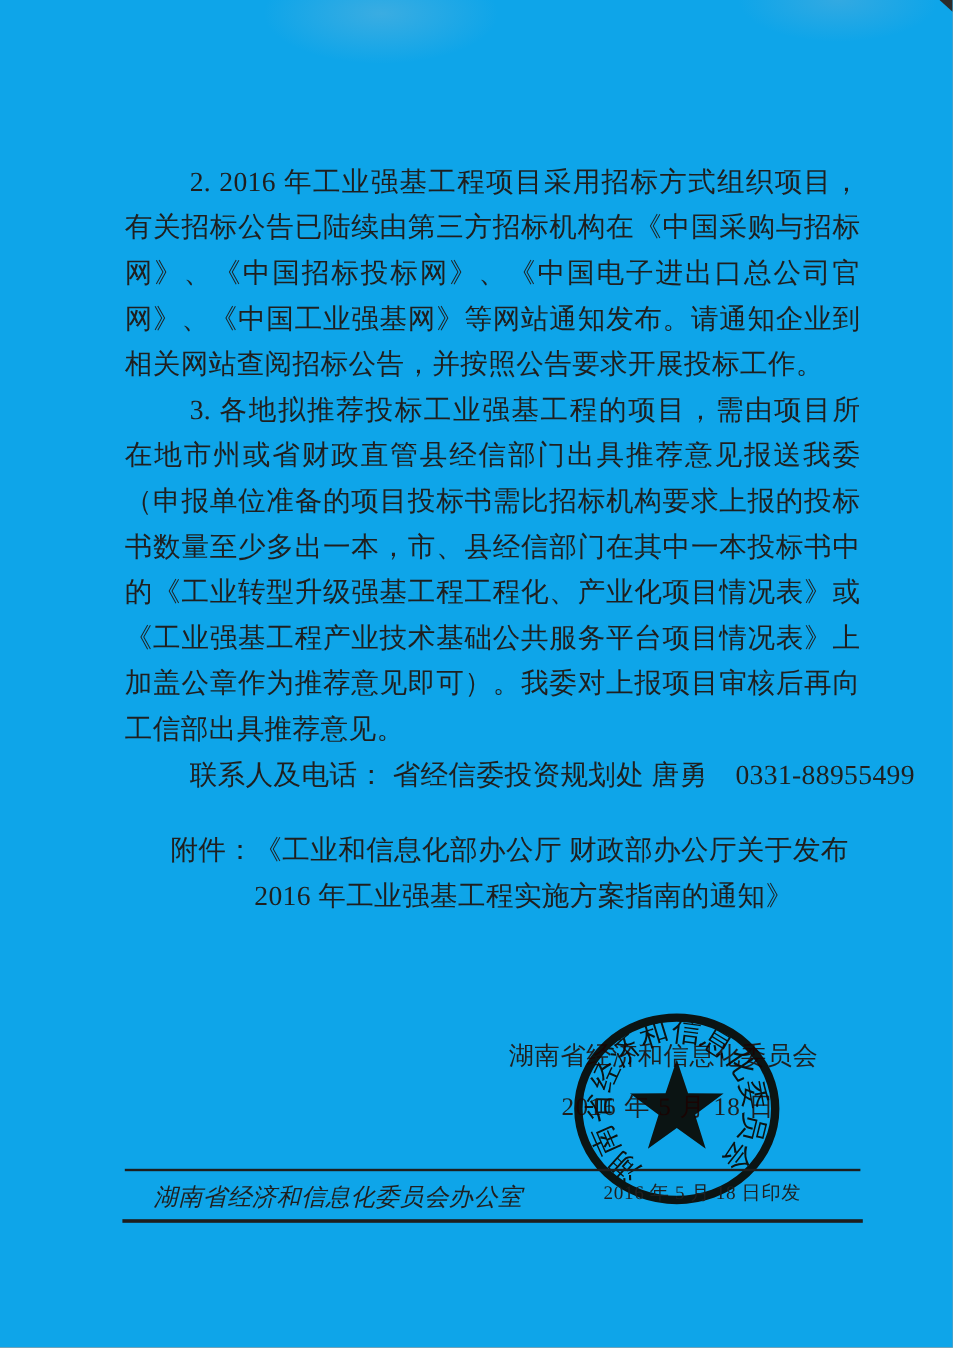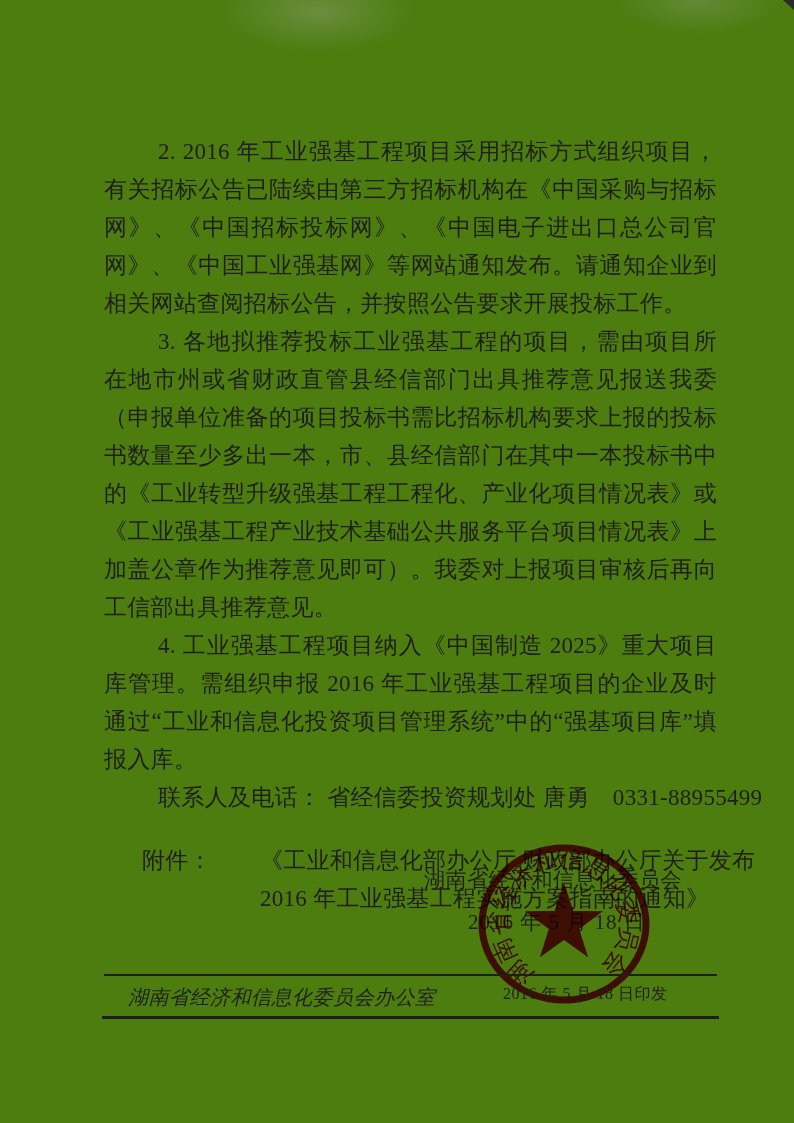--- a/index.html
+++ b/index.html
@@ -1,20 +1,20 @@
 <!DOCTYPE html>
 <html><head>
 <meta charset="utf-8">
 <style>
   html,body{margin:0;padding:0;background:#9a9a9a;}
   .page{
     position:relative;
     width:794px;height:1123px;
     margin:0 auto;
-    background:#4d7c0f;
+    background:#0ea5e9;
     overflow:hidden;
     font-family:"Liberation Serif","DejaVu Serif",serif;
     color:#1f1f1f;
   }
   
   .page::before{
     content:"";position:absolute;inset:0;pointer-events:none;
     background:
       radial-gradient(140px 60px at 40% 1%, rgba(190,195,205,.25), transparent 70%),
       radial-gradient(120px 50px at 88% 0%, rgba(180,185,200,.22), transparent 70%);
@@ -29,21 +29,20 @@
     font-size:23px;line-height:38px;
     text-align:justify;
     letter-spacing:.3px;
   }
   .body-text p{margin:0;text-indent:2.35em;}
   .contact{margin:0;text-indent:1.65em;white-space:nowrap;}
   .attachment{
     display:flex;align-items:flex-start;
     margin-top:25px;padding-left:38px;
     text-align:left;
-    gap:48px;
   }
   .attachment .att-label{flex:0 0 auto;white-space:nowrap;}
   .attachment .att-lines{flex:0 0 auto;}
   .attachment .att-lines div{white-space:nowrap;}
   .signature-org{
     position:absolute;left:424px;top:866px;
     font-size:21px;letter-spacing:.5px;white-space:nowrap;
   }
   .signature-date{
     position:absolute;left:468px;top:908px;
@@ -67,21 +66,20 @@
 </head>
 <body>
 
 <div class="page">
 
   <div class="corner-mark"></div>
 
   <div class="body-text">
     <p>2. 2016 年工业强基工程项目采用招标方式组织项目，有关招标公告已陆续由第三方招标机构在《中国采购与招标网》、《中国招标投标网》、《中国电子进出口总公司官网》、《中国工业强基网》等网站通知发布。请通知企业到相关网站查阅招标公告，并按照公告要求开展投标工作。</p>
     <p>3. 各地拟推荐投标工业强基工程的项目，需由项目所在地市州或省财政直管县经信部门出具推荐意见报送我委（申报单位准备的项目投标书需比招标机构要求上报的投标书数量至少多出一本，市、县经信部门在其中一本投标书中的《工业转型升级强基工程工程化、产业化项目情况表》或《工业强基工程产业技术基础公共服务平台项目情况表》上加盖公章作为推荐意见即可）。我委对上报项目审核后再向工信部出具推荐意见。</p>
-    <p>4. 工业强基工程项目纳入《中国制造 2025》重大项目库管理。需组织申报 2016 年工业强基工程项目的企业及时通过“工业和信息化投资项目管理系统”中的“强基项目库”填报入库。</p>
     <p class="contact">联系人及电话： 省经信委投资规划处 唐勇　0331-88955499</p>
 
     <div class="attachment">
       <span class="att-label">附件： </span>
       <span class="att-lines">
         <div>《工业和信息化部办公厅 财政部办公厅关于发布</div>
         <div>2016 年工业强基工程实施方案指南的通知》</div>
       </span>
     </div>
   </div>

